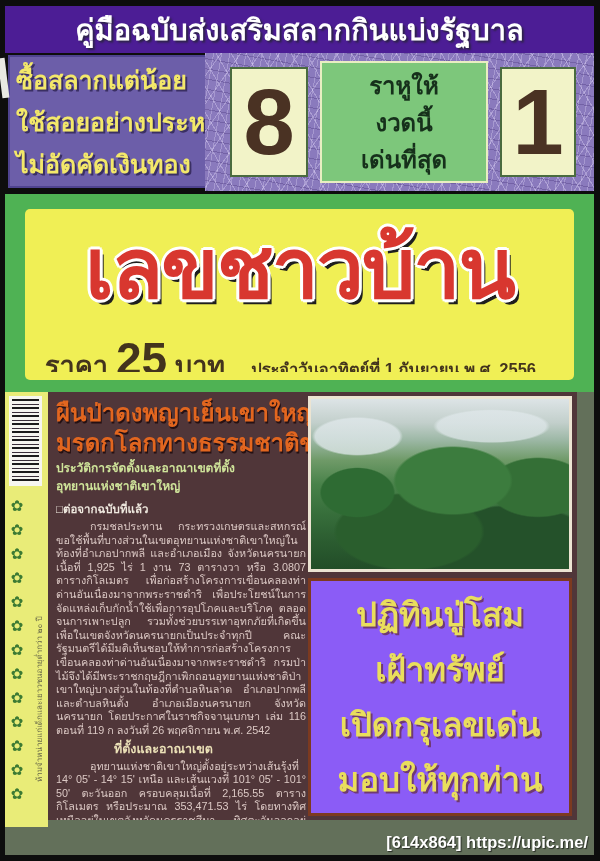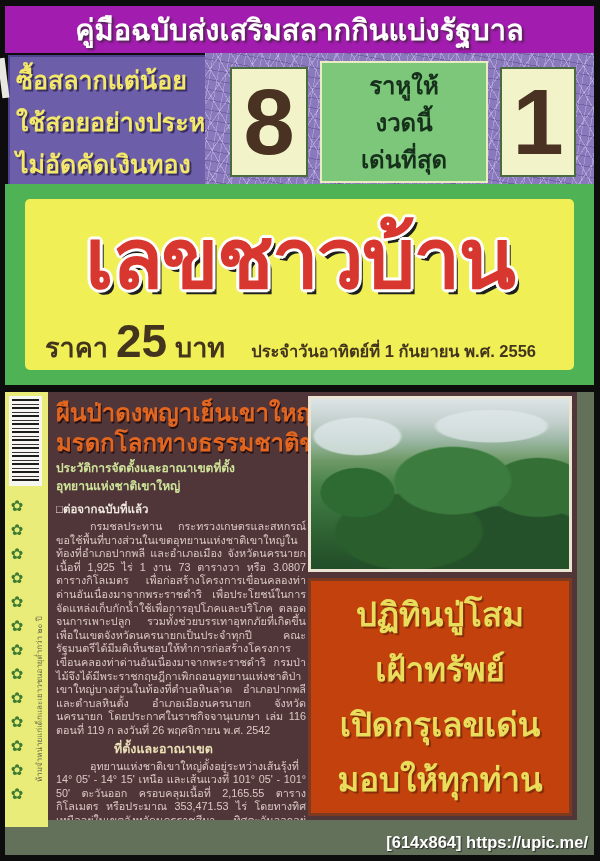--- a/index.html
+++ b/index.html
@@ -3,21 +3,21 @@
 <meta charset="utf-8">
 <style>
   html,body{margin:0;padding:0;}
   body{
     width:600px;height:861px;background:#0d0d0d;position:relative;overflow:hidden;
     font-family:"Liberation Sans","DejaVu Sans",sans-serif;
   }
   .abs{position:absolute;}
   
   .top-banner{
-    left:5px;top:6px;width:589px;height:47px;background:#a21caf;
+    left:5px;top:6px;width:589px;height:47px;background:#4c1d95;
     display:flex;align-items:center;justify-content:center;overflow:hidden;
   }
   .top-banner span{
     color:#fff;font-weight:bold;font-size:29px;white-space:nowrap;
     text-shadow:2px 2px 2px rgba(20,40,10,.55);
   }
   
   .slogan-box{
     left:8px;top:55px;width:215px;height:133px;background:#6c5ea9;
     border:2px solid #4f4390;box-sizing:border-box;overflow:hidden;
@@ -42,39 +42,39 @@
   .num-box span{font-size:92px;font-weight:bold;color:#4a3223;line-height:1;}
   .num-left{left:25px;top:14px;width:78px;height:110px;}
   .num-right{left:295px;top:14px;width:76px;height:110px;}
   .caption-box{
     position:absolute;left:115px;top:8px;width:168px;height:122px;background:#7dc77b;
     border:2px solid #e9eec2;box-sizing:border-box;overflow:hidden;
     display:flex;flex-direction:column;align-items:center;justify-content:center;
   }
   .caption-line{color:#16301b;font-weight:bold;font-size:24px;line-height:37px;white-space:nowrap;}
   
-  .masthead{left:5px;top:184px;width:589px;height:201px;background:#4fb254;}
+  .masthead{left:5px;top:194px;width:589px;height:201px;background:#4fb254;}
   .masthead-inner{
     position:absolute;left:20px;top:15px;width:549px;height:171px;background:#f0ef55;
     border-radius:5px;overflow:hidden;
   }
   .mag-title{
     position:absolute;left:0;top:4px;width:100%;height:116px;text-align:center;
     font-size:84px;line-height:112px;font-weight:bold;color:#d8372f;letter-spacing:-2px;
     white-space:nowrap;overflow:hidden;
     text-shadow:
       -2px -2px 0 #fff,2px -2px 0 #fff,-2px 2px 0 #fff,2px 2px 0 #fff,
       0 -3px 0 #fff,0 3px 0 #fff,-3px 0 0 #fff,3px 0 0 #fff,4px 5px 0 #1e1e1e;
   }
   .price-row{
     position:absolute;left:20px;right:10px;bottom:8px;height:48px;
     display:flex;align-items:baseline;color:#43341d;white-space:nowrap;overflow:hidden;
   }
   .price-label{font-size:27px;font-weight:bold;}
-  .price-value{font-size:46px;font-weight:bold;margin:0 8px;}
+  .price-value{font-size:46px;font-weight:bold;margin:8px 8px;}
   .price-unit{font-size:27px;font-weight:bold;}
   .issue-date{font-size:16.5px;font-weight:bold;margin-left:26px;}
   
   .lower{left:5px;top:392px;width:589px;height:463px;background:#63705a;}
   .left-strip{position:absolute;left:0;top:0;width:43px;height:435px;background:#e9ec78;overflow:hidden;}
   .barcode{
     position:absolute;left:4px;top:4px;width:33px;height:90px;background:#f6f6f0;
     border:3px solid #f6f6f0;box-sizing:border-box;
     background-image:repeating-linear-gradient(180deg,#1c1c1c 0 2px,#f6f6f0 2px 5px,#3a2f3a 5px 6px,#f6f6f0 6px 8px);
     background-clip:content-box;
@@ -106,21 +106,21 @@
       radial-gradient(ellipse 70px 30px at 18% 22%, rgba(225,233,236,.75) 0 60%, transparent 65%),
       radial-gradient(ellipse 90px 26px at 70% 16%, rgba(225,233,236,.7) 0 60%, transparent 65%),
       radial-gradient(ellipse 60px 40px at 18% 55%, #2e6b33 0 60%, transparent 63%),
       radial-gradient(ellipse 95px 55px at 55% 48%, #3c7c3e 0 60%, transparent 63%),
       radial-gradient(ellipse 80px 48px at 88% 52%, #346f36 0 60%, transparent 63%),
       radial-gradient(ellipse 120px 62px at 38% 78%, #2a5e2d 0 60%, transparent 63%),
       radial-gradient(ellipse 140px 70px at 78% 88%, #24512a 0 60%, transparent 63%),
       linear-gradient(180deg,#dde4e6 0%,#c2cfcb 14%,#9db8a6 24%,#6f9a68 36%,#49824a 50%,#38703c 66%,#2b5c30 84%,#224d28 100%);
   }
   .promo-box{
-    position:absolute;left:260px;top:186px;width:258px;height:232px;background:#c2410c;
+    position:absolute;left:260px;top:186px;width:258px;height:232px;background:#8b5cf6;
     border:3px solid #7c3a20;box-sizing:content-box;overflow:hidden;
     display:flex;flex-direction:column;align-items:center;justify-content:center;
   }
   .promo-line{
     color:#e9de5c;font-weight:bold;font-size:33px;line-height:55px;white-space:nowrap;
     text-shadow:2px 2px 0 rgba(90,30,10,.55);
   }
   .watermark{
     position:absolute;right:6px;bottom:3px;color:#fff;font-weight:bold;font-size:16.5px;
     text-shadow:1px 1px 1px rgba(0,0,0,.6);white-space:nowrap;

